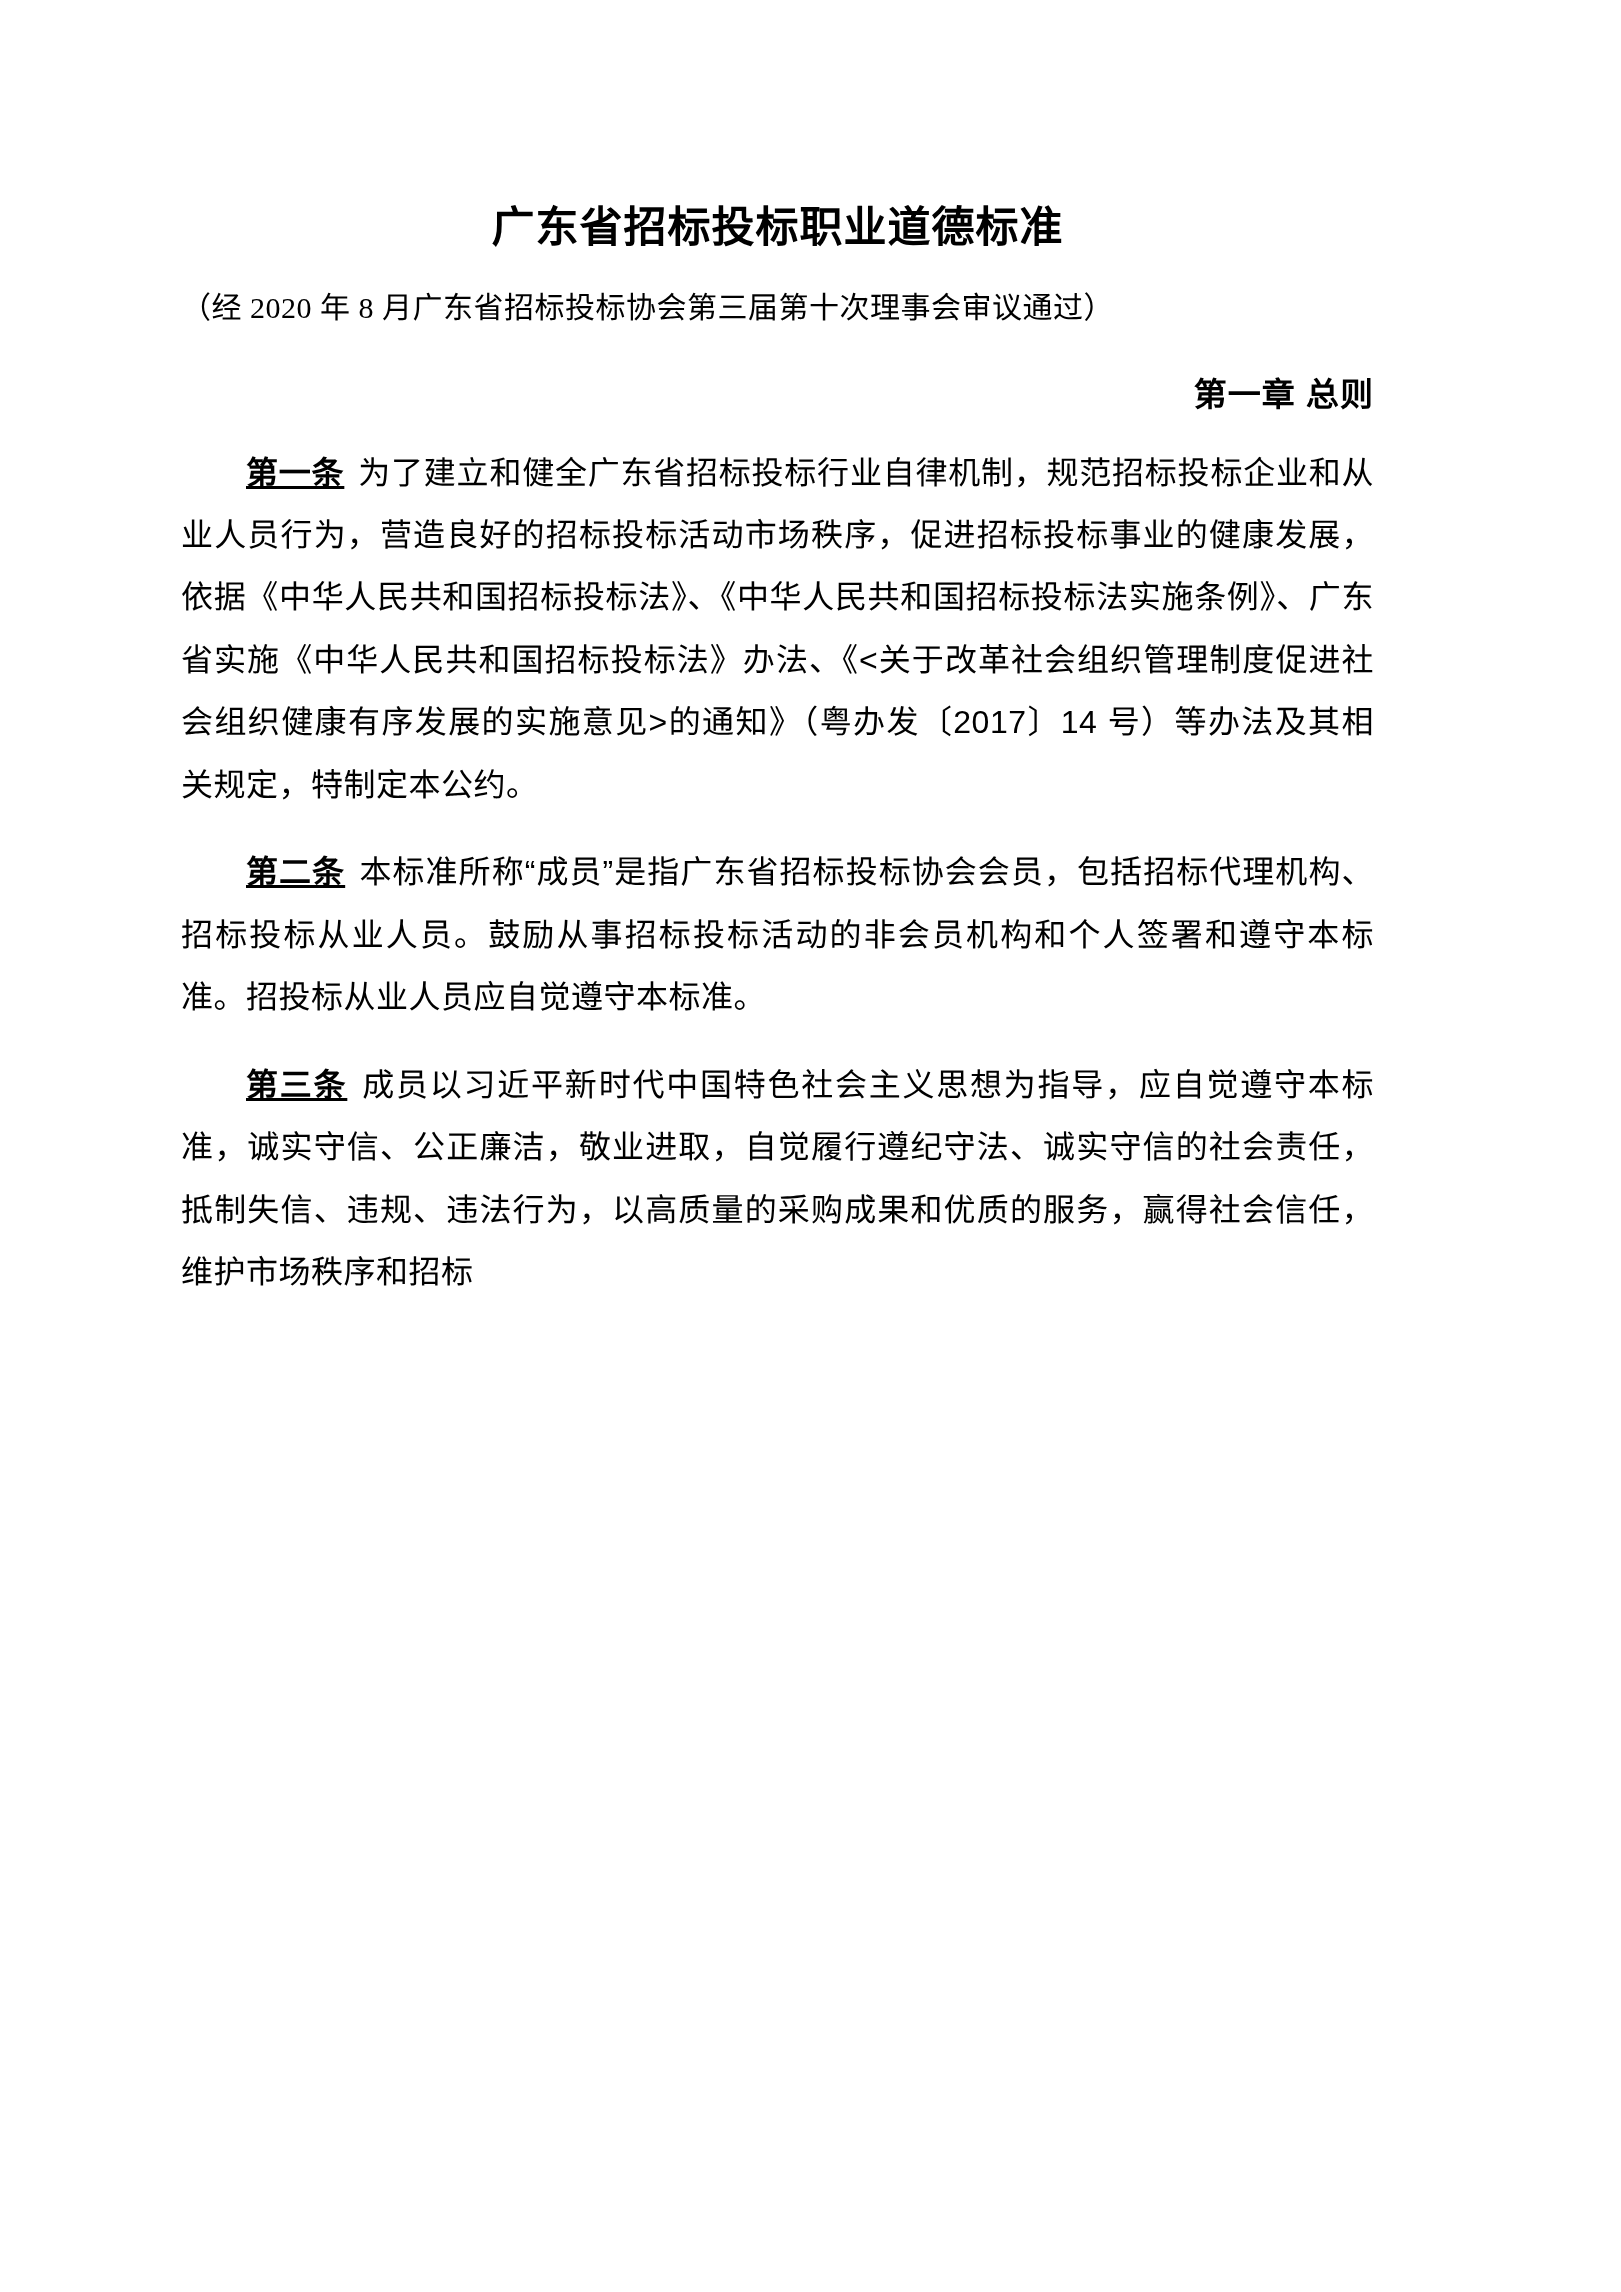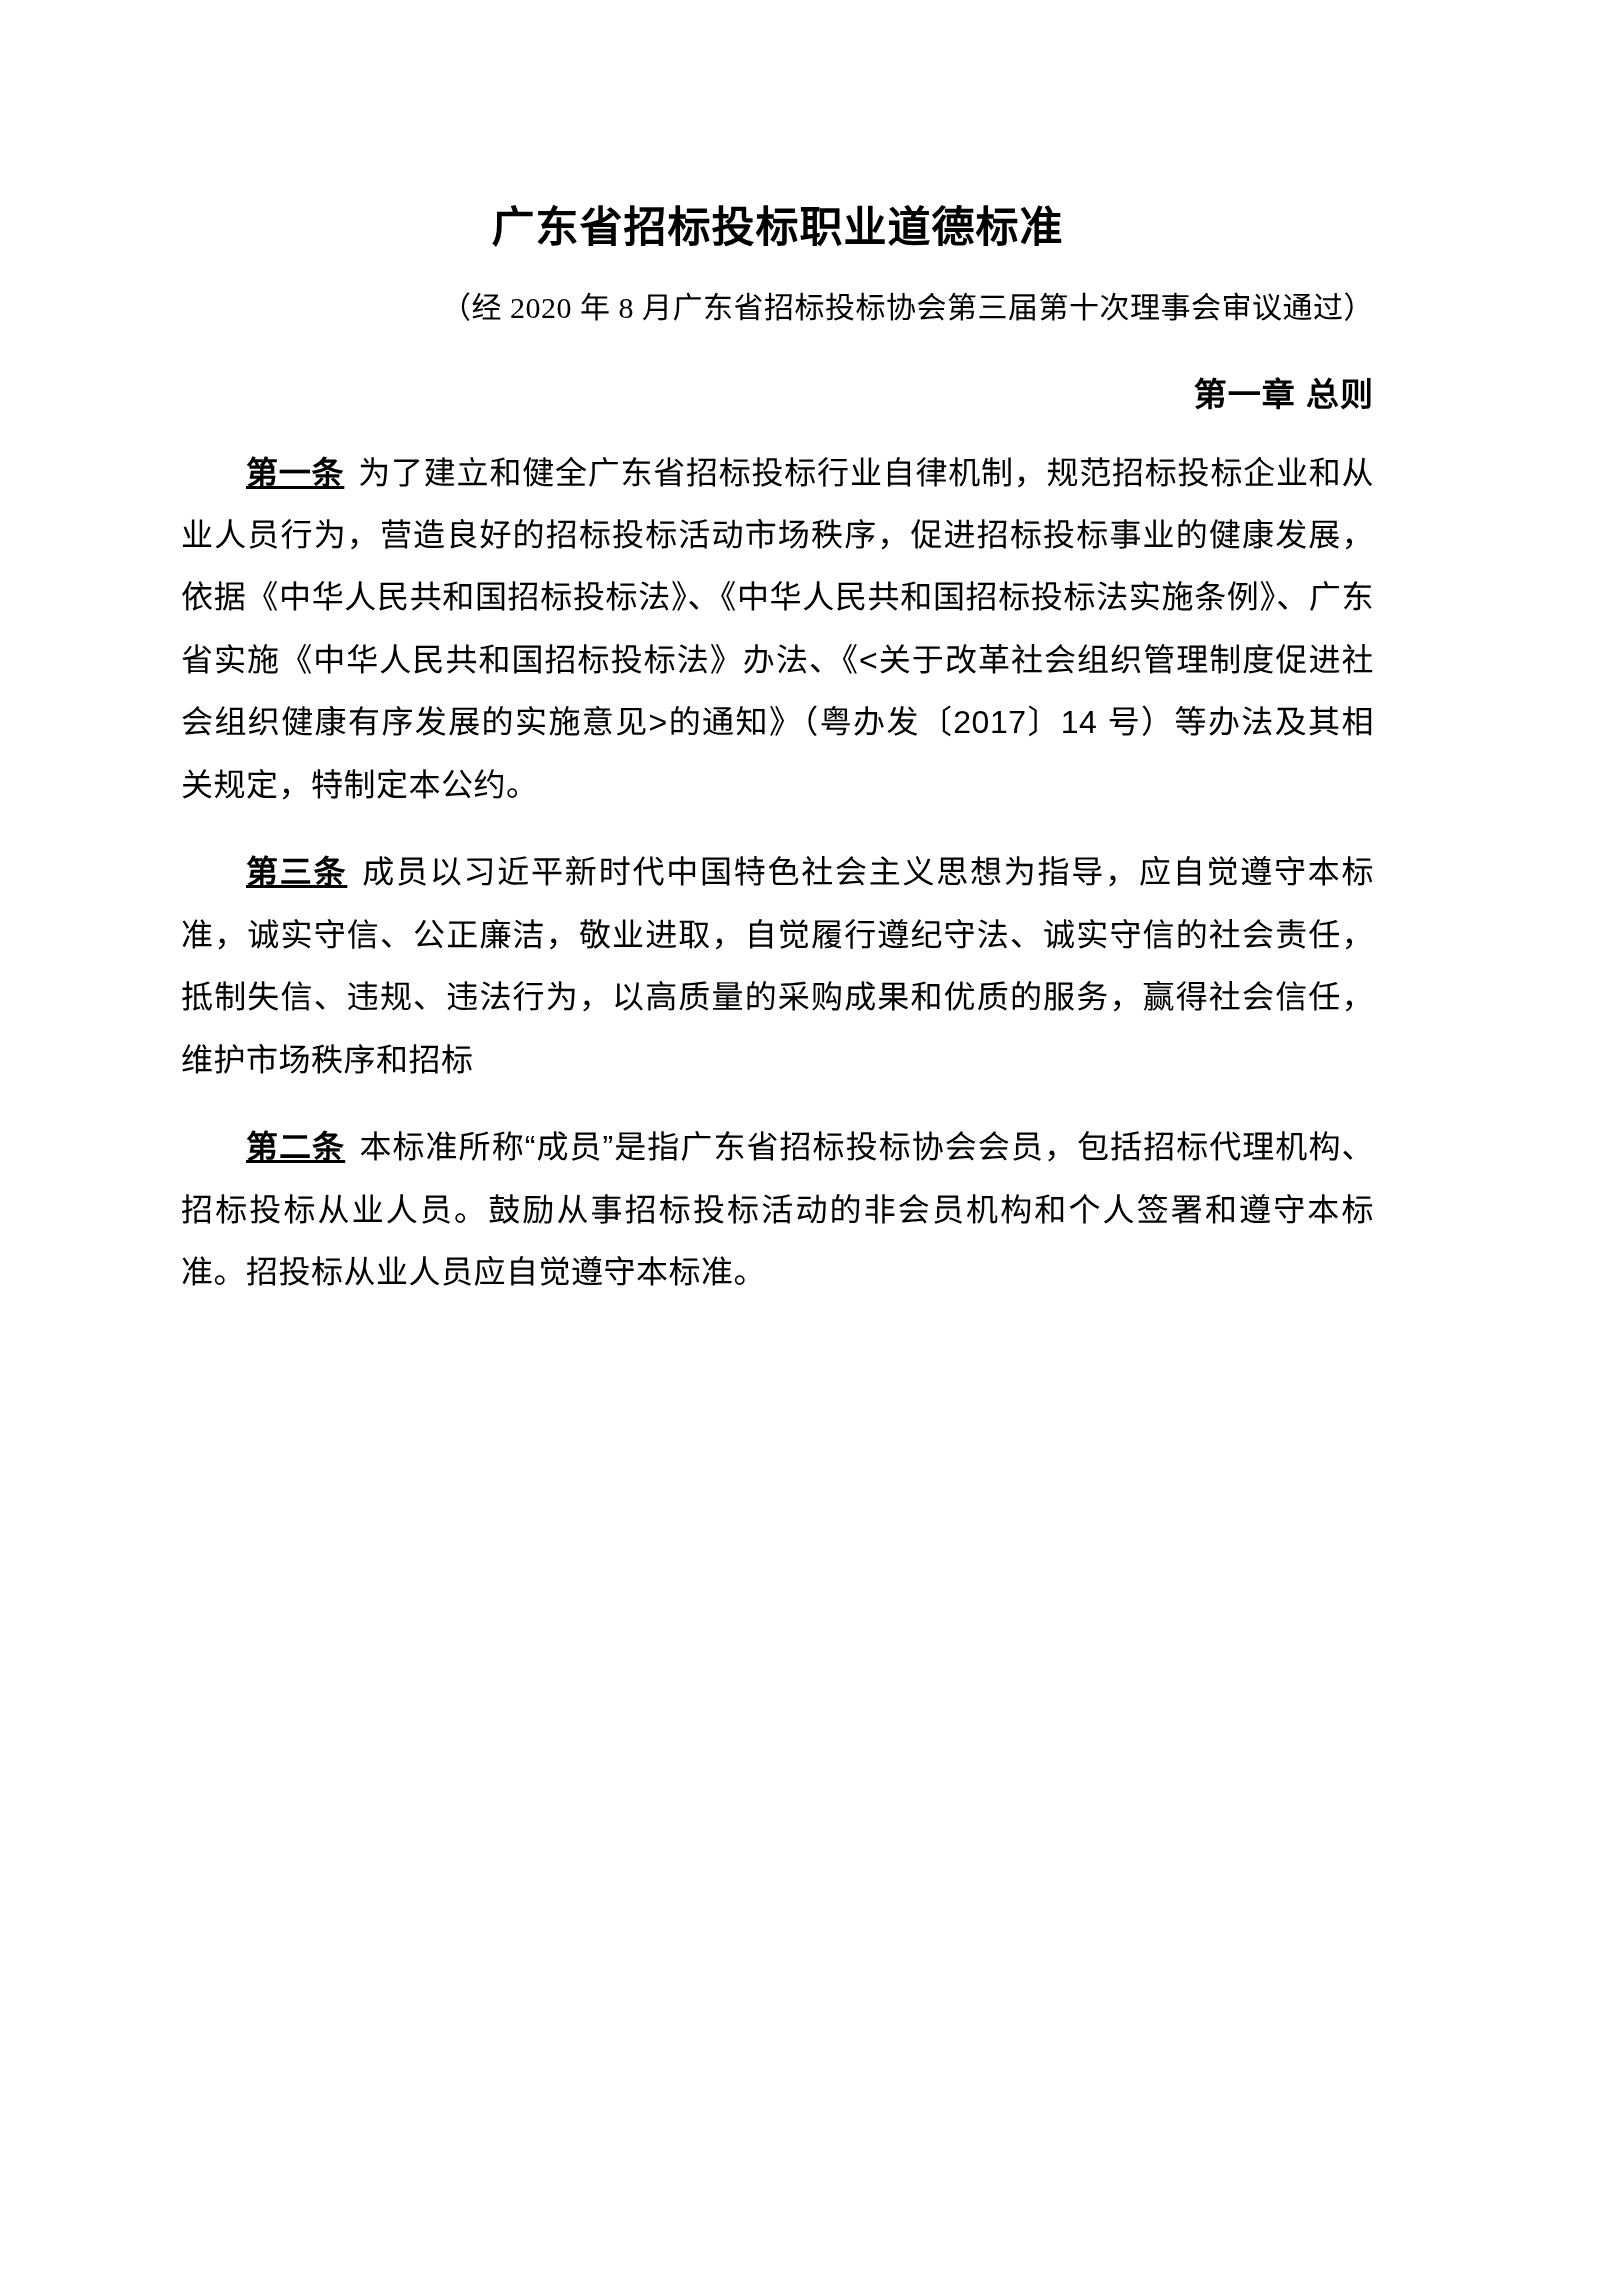--- a/index.html
+++ b/index.html
@@ -27,21 +27,21 @@
     font-weight: bold;
     font-size: 43px;
     text-align: center;
     letter-spacing: 1px;
     margin: 39px 0 0 0;
     line-height: 1.35;
   }
   .doc-subtitle {
     font-family: "Liberation Serif", serif;
     font-size: 30px;
-    text-align: right;
+    text-align: left;
     margin: 31px 0 0 0;
     letter-spacing: 0.5px;
     line-height: 1.4;
   }
   .chapter-heading {
     font-family: "Liberation Sans", sans-serif;
     font-weight: bold;
     font-size: 33px;
     text-align: right;
     margin: 39px 0 0 0;
@@ -79,21 +79,21 @@
 
   <p class="doc-subtitle">（经 2020 年 8 月广东省招标投标协会第三届第十次理事会审议通过）</p>
 
   <h2 class="chapter-heading">第一章  总则</h2>
 
   <p class="article">
     <span class="art-num">第一条</span><span class="sp"></span><span class="art-body">为了建立和健全广东省招标投标行业自律机制，规范招标投标企业和从业人员行为，营造良好的招标投标活动市场秩序，促进招标投标事业的健康发展，依据《中华人民共和国招标投标法》、《中华人民共和国招标投标法实施条例》、广东省实施《中华人民共和国招标投标法》办法、《&lt;关于改革社会组织管理制度促进社会组织健康有序发展的实施意见&gt;的通知》（粤办发〔2017〕14 号）等办法及其相关规定，特制定本公约。</span>
   </p>
 
   <p class="article">
-    <span class="art-num">第三条</span><span class="sp"></span><span class="art-body">成员以习近平新时代中国特色社会主义思想为指导，应自觉遵守本标准，诚实守信、公正廉洁，敬业进取，自觉履行遵纪守法、诚实守信的社会责任，抵制失信、违规、违法行为，以高质量的采购成果和优质的服务，赢得社会信任，维护市场秩序和招标</span>
+    <span class="art-num">第二条</span><span class="sp"></span><span class="art-body">本标准所称“成员”是指广东省招标投标协会会员，包括招标代理机构、招标投标从业人员。鼓励从事招标投标活动的非会员机构和个人签署和遵守本标准。招投标从业人员应自觉遵守本标准。</span>
   </p>
 
   <p class="article">
-    <span class="art-num">第二条</span><span class="sp"></span><span class="art-body">本标准所称“成员”是指广东省招标投标协会会员，包括招标代理机构、招标投标从业人员。鼓励从事招标投标活动的非会员机构和个人签署和遵守本标准。招投标从业人员应自觉遵守本标准。</span>
+    <span class="art-num">第三条</span><span class="sp"></span><span class="art-body">成员以习近平新时代中国特色社会主义思想为指导，应自觉遵守本标准，诚实守信、公正廉洁，敬业进取，自觉履行遵纪守法、诚实守信的社会责任，抵制失信、违规、违法行为，以高质量的采购成果和优质的服务，赢得社会信任，维护市场秩序和招标</span>
   </p>
 
 </div>
 
 
 </body></html>

